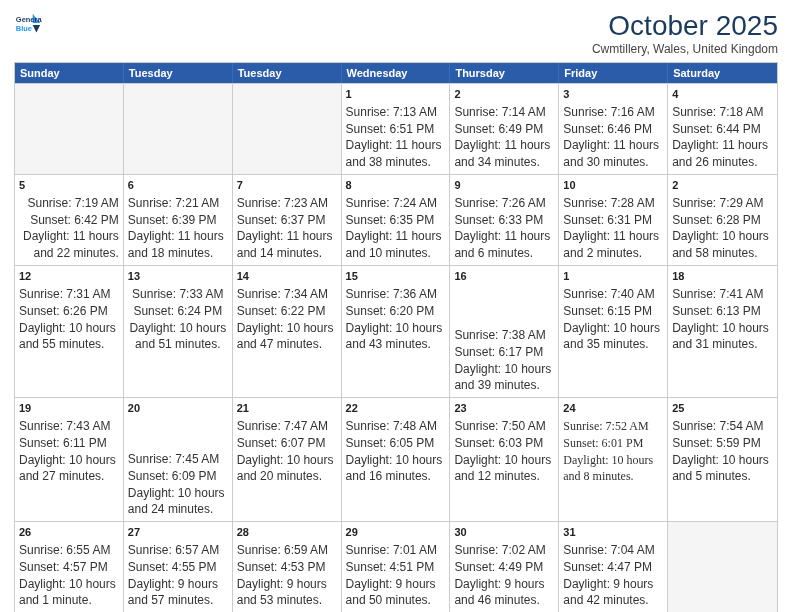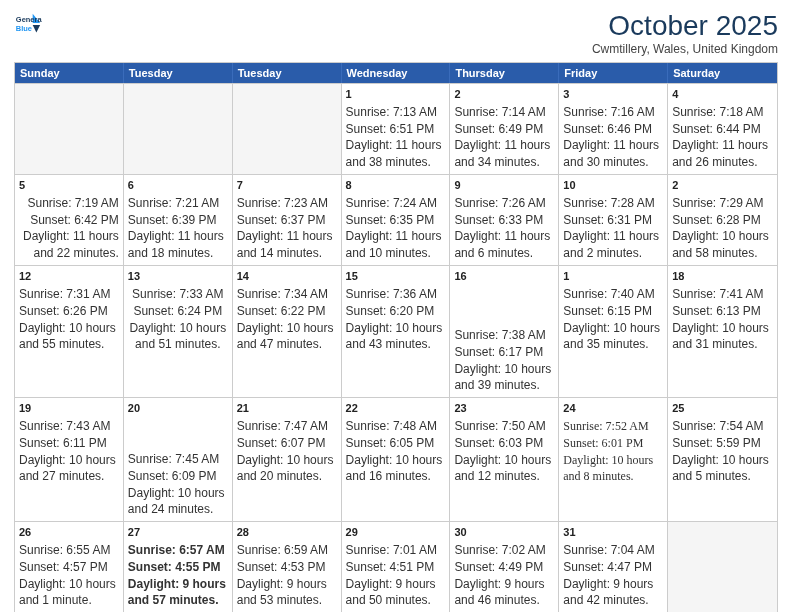--- a/index.html
+++ b/index.html
@@ -319,21 +319,21 @@
         <div class="cal-row">
           <div class="cal-cell">
             <div class="day-num">26</div>
             <div class="cell-info" style="white-space: pre-line;">Sunrise: 6:55 AM
 Sunset: 4:57 PM
 Daylight: 10 hours
 and 1 minute.</div>
           </div>
           <div class="cal-cell">
             <div class="day-num">27</div>
-            <div class="cell-info" style="white-space: pre-line; font-weight: bold;">Sunrise: 6:57 AM
+            <div class="cell-info" style="white-space: pre-line;">Sunrise: 6:57 AM
 Sunset: 4:55 PM
 Daylight: 9 hours
 and 57 minutes.</div>
           </div>
           <div class="cal-cell">
             <div class="day-num">28</div>
             <div class="cell-info" style="white-space: pre-line;">Sunrise: 6:59 AM
 Sunset: 4:53 PM
 Daylight: 9 hours
 and 53 minutes.</div>

